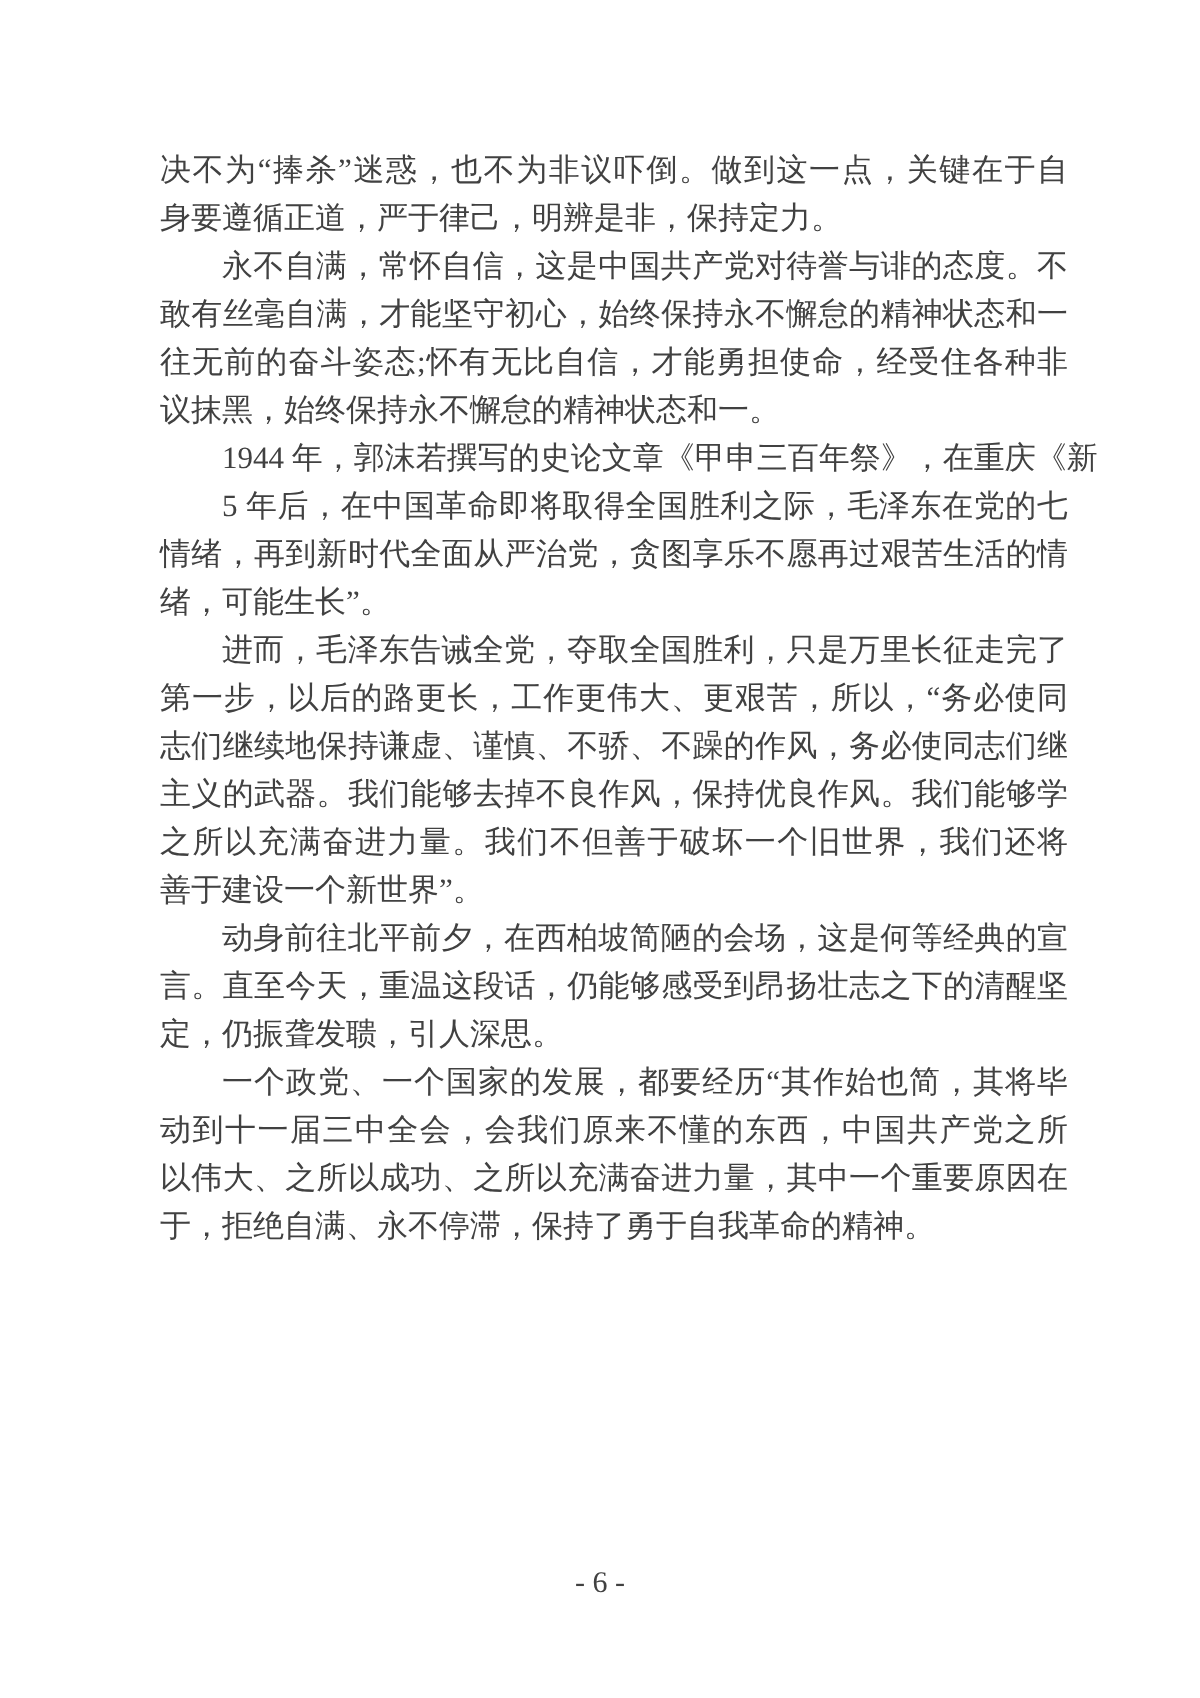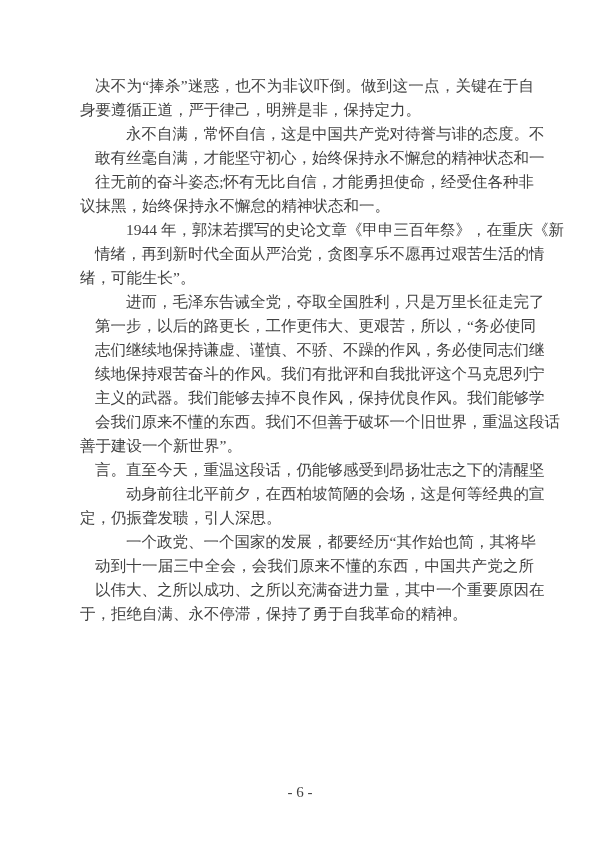--- a/index.html
+++ b/index.html
@@ -26,21 +26,20 @@
     height: 24px;
     line-height: 24px;
     font-size: 15.5px;
     white-space: nowrap;
     text-align: justify;
     text-align-last: left;
     letter-spacing: 0;
   }
   .line.fill {
     text-align-last: justify;
-    margin-left: 15px;
   }
   .line.indent {
     text-indent: 2em;
   }
   .page-number {
     position: absolute;
     left: 0;
     top: 782px;
     width: 100%;
     text-align: center;
@@ -54,31 +53,31 @@
 
 <div class="page">
   <div class="text-block">
       <div class="line fill">决不为“捧杀”迷惑，也不为非议吓倒。做到这一点，关键在于自</div>
       <div class="line">身要遵循正道，严于律己，明辨是非，保持定力。</div>
       <div class="line indent fill">永不自满，常怀自信，这是中国共产党对待誉与诽的态度。不</div>
       <div class="line fill">敢有丝毫自满，才能坚守初心，始终保持永不懈怠的精神状态和一</div>
       <div class="line fill">往无前的奋斗姿态;怀有无比自信，才能勇担使命，经受住各种非</div>
       <div class="line">议抹黑，始终保持永不懈怠的精神状态和一。</div>
       <div class="line indent fill">1944 年，郭沫若撰写的史论文章《甲申三百年祭》，在重庆《新</div>
+      <div class="line indent fill">5 年后，在中国革命即将取得全国胜利之际，毛泽东在党的七</div>
       <div class="line fill">情绪，再到新时代全面从严治党，贪图享乐不愿再过艰苦生活的情</div>
       <div class="line">绪，可能生长”。</div>
       <div class="line indent fill">进而，毛泽东告诫全党，夺取全国胜利，只是万里长征走完了</div>
       <div class="line fill">第一步，以后的路更长，工作更伟大、更艰苦，所以，“务必使同</div>
       <div class="line fill">志们继续地保持谦虚、谨慎、不骄、不躁的作风，务必使同志们继</div>
-      <div class="line fill">续地保持艰苦奋斗的作风。我们有批评和自我批评这个马克思列宁</div>
       <div class="line fill">主义的武器。我们能够去掉不良作风，保持优良作风。我们能够学</div>
-      <div class="line fill">会我们原来不懂的东西。我们不但善于破坏一个旧世界，重温这段话</div>
+      <div class="line fill">之所以充满奋进力量。我们不但善于破坏一个旧世界，我们还将</div>
       <div class="line">善于建设一个新世界”。</div>
+      <div class="line indent fill">动身前往北平前夕，在西柏坡简陋的会场，这是何等经典的宣</div>
       <div class="line fill">言。直至今天，重温这段话，仍能够感受到昂扬壮志之下的清醒坚</div>
-      <div class="line indent fill">动身前往北平前夕，在西柏坡简陋的会场，这是何等经典的宣</div>
       <div class="line">定，仍振聋发聩，引人深思。</div>
       <div class="line indent fill">一个政党、一个国家的发展，都要经历“其作始也简，其将毕</div>
       <div class="line fill">动到十一届三中全会，会我们原来不懂的东西，中国共产党之所</div>
       <div class="line fill">以伟大、之所以成功、之所以充满奋进力量，其中一个重要原因在</div>
       <div class="line">于，拒绝自满、永不停滞，保持了勇于自我革命的精神。</div>
     </div>
   <div class="page-number">- 6 -</div>
 </div>
 
 </body></html>

